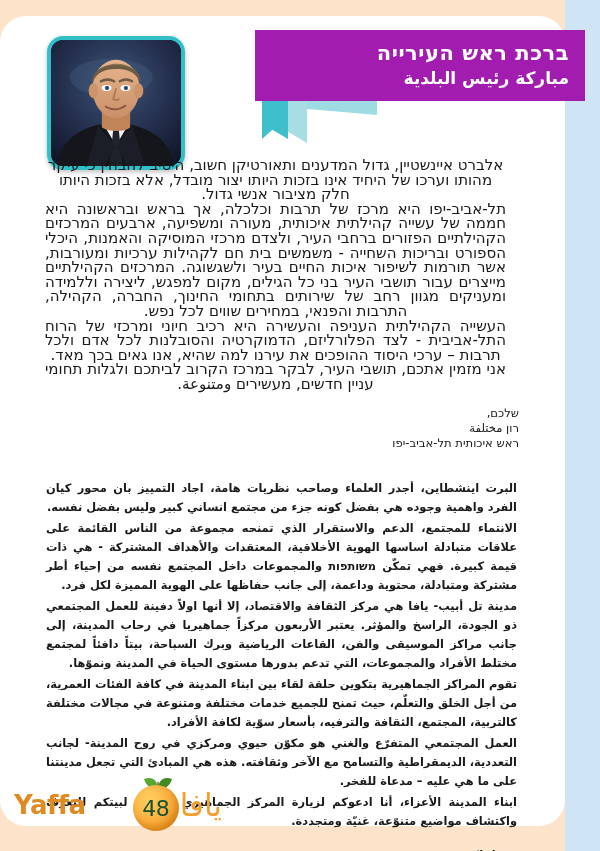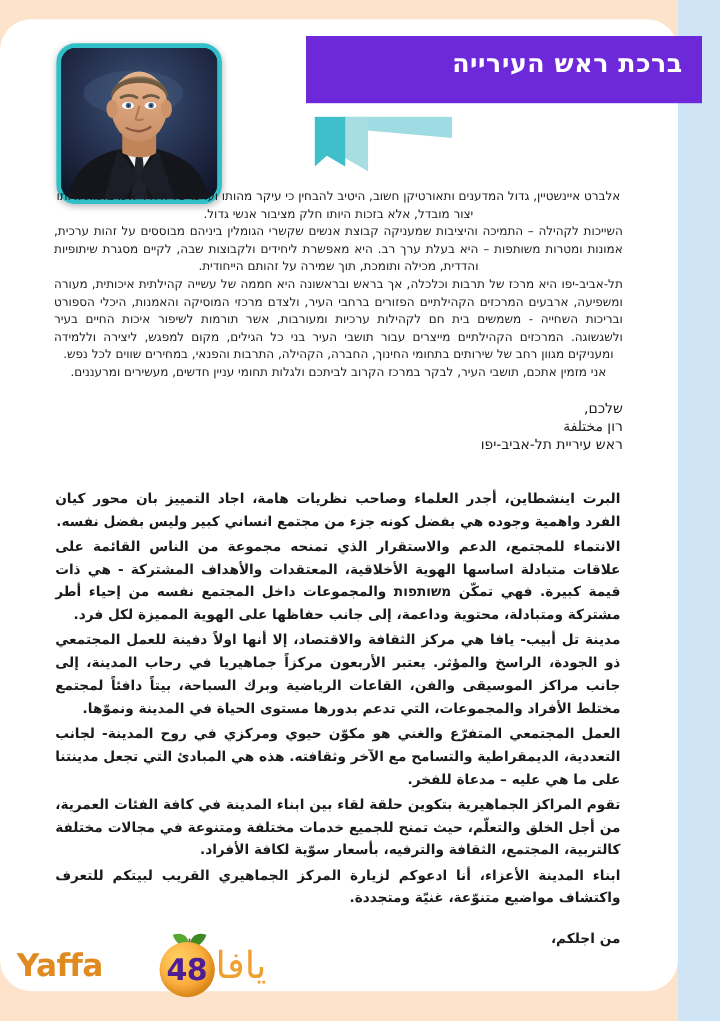--- a/index.html
+++ b/index.html
@@ -70,21 +70,21 @@
   .portrait svg { display:block; width:100%; height:100%; }
 
   .ribbon-wrap {
     position: absolute;
     top: 14px;
     right: -20px;
     width: 330px;
   }
   .ribbon {
     position: relative;
-    background: #6d28d9;
+    background: #a21caf;
     padding: 11px 16px 12px 10px;
     text-align: right;
     color: #ffffff;
     direction: rtl;
     min-height: 56px;
     box-sizing: border-box;
   }
   .ribbon-title-he {
     font-size: 21px;
     font-weight: bold;
@@ -132,23 +132,23 @@
   .content {
     position: absolute;
     top: 158px;
     left: 0;
     width: 565px;
   }
   .he-block {
     direction: rtl;
     text-align: justify;
     text-align-last: center;
-    padding: 0 46px 0 45px;
+    padding: 0 59px 0 45px;
     color: #1a1a1a;
-    font-size: 10px;
+    font-size: 15px;
     line-height: 14.6px;
   }
   .he-block p { margin: 0; }
   .he-first { text-align: center; }
   .he-sign {
     direction: rtl;
     text-align: right;
     padding: 0 46px 0 36px;
     margin-top: 14px;
     font-size: 11.6px;
@@ -207,21 +207,21 @@
     width: 46px; height: 46px;
     border-radius: 50%;
     background: radial-gradient(circle at 34% 30%, #ffcf61 0%, #fbb040 48%, #e89012 100%);
     box-shadow: inset -3px -4px 7px rgba(180,95,0,.45);
   }
   .logo-orange .num {
     position: absolute;
     left: 0; top: 6px;
     width: 52px; height: 46px;
     display: flex; align-items: center; justify-content: center;
-    font-size: 25px; font-weight: bold; color: #4c1d95;
+    font-size: 22px; font-weight: normal; color: #14532d;
     letter-spacing: -.5px;
   }
   .logo-leaf { position: absolute; left: 14px; top: -4px; }
   .logo-yaffa-ar {
     font-size: 31px;
     font-weight: normal;
     color: #f0a030;
     line-height: 1;
     direction: rtl;
     margin-right: 2px;
@@ -289,45 +289,46 @@
     </svg>
   </div>
 
   <div class="tail-light"></div>
   <div class="tail-pale"></div>
   <div class="tail-dark"></div>
 
   <div class="ribbon-wrap">
     <div class="ribbon">
       <div class="ribbon-title-he">ברכת ראש העירייה</div>
+      <div class="ribbon-title-ar">مباركة رئيس البلدية</div>
     </div>
   </div>
 </div>
 
 <div class="content">
 
   <div class="he-block">
     <p class="he-first">אלברט איינשטיין, גדול המדענים ותאורטיקן חשוב, היטיב להבחין כי עיקר מהותו וערכו של היחיד אינו בזכות היותו יצור מובדל, אלא בזכות היותו חלק מציבור אנשי גדול.</p>
-    <p>השייכות לקהילה – התמיכה והיציבות שמעניקה קבוצת אנשים שקשרי הגומלין ביניהם מבוססים על זהות ערכית, אמונות ומטרות משותפות – היא בעלת ערך רב. היא מאפשרת ליחידים ולקבוצות שבה, לקיים מסגרת שיתופיות והדדית, מכילה ותומכת, תוך שמירה על זהותם הייחודית.</p>
     <p>תל-אביב-יפו היא מרכז של תרבות וכלכלה, אך בראש ובראשונה היא חממה של עשייה קהילתית איכותית, מעורה ומשפיעה, ארבעים המרכזים הקהילתיים הפזורים ברחבי העיר, ולצדם מרכזי המוסיקה והאמנות, היכלי הספורט ובריכות השחייה - משמשים בית חם לקהילות ערכיות ומעורבות, אשר תורמות לשיפור איכות החיים בעיר ולשגשוגה. המרכזים הקהילתיים מייצרים עבור תושבי העיר בני כל הגילים, מקום למפגש, ליצירה וללמידה ומעניקים מגוון רחב של שירותים בתחומי החינוך, החברה, הקהילה, התרבות והפנאי, במחירים שווים לכל נפש.</p>
-    <p>אני מזמין אתכם, תושבי העיר, לבקר במרכז הקרוב לביתכם ולגלות תחומי עניין חדשים, מעשירים ומרעננים.</p>
+    <p>העשייה הקהילתית העניפה והעשירה היא רכיב חיוני ומרכזי של הרוח התל-אביבית - לצד הפלורליזם, הדמוקרטיה והסובלנות לכל אדם ולכל תרבות – ערכי היסוד ההופכים את עירנו למה שהיא, אנו גאים בכך מאד.</p>
+    <p>אני מזמין אתכם, תושבי העיר, לבקר במרכז הקרוב לביתכם ולגלות תחומי עניין חדשים, מעשירים ومتنوعة.</p>
   </div>
 
   <div class="he-sign">
     <div>שלכם,</div>
     <div>רון مختلفة</div>
-    <div>ראש עיריית תל-אביב-יפו</div>
+    <div>ראש איכותית תל-אביב-יפו</div>
   </div>
 
   <div class="ar-block" style="margin-top:28px;">
     <p>البرت اينشطاين، أجدر العلماء وصاحب نظريات هامة، اجاد التمييز بان محور كيان الفرد واهمية وجوده هي بفضل كونه جزء من مجتمع انساني كبير وليس بفضل نفسه.</p>
     <p>الانتماء للمجتمع، الدعم والاستقرار الذي تمنحه مجموعة من الناس القائمة على علاقات متبادلة اساسها الهوية الأخلاقية، المعتقدات والأهداف المشتركة - هي ذات قيمة كبيرة. فهي تمكّن משותפות والمجموعات داخل المجتمع نفسه من إحياء أطر مشتركة ومتبادلة، محتوية وداعمة، إلى جانب حفاظها على الهوية المميزة لكل فرد.</p>
     <p>مدينة تل أبيب- يافا هي مركز الثقافة والاقتصاد، إلا أنها اولاً دفينة للعمل المجتمعي ذو الجودة، الراسخ والمؤثر. يعتبر الأربعون مركزاً جماهيريا في رحاب المدينة، إلى جانب مراكز الموسيقى والفن، القاعات الرياضية وبرك السباحة، بيتاً دافئاً لمجتمع مختلط الأفراد والمجموعات، التي تدعم بدورها مستوى الحياة في المدينة ونموّها.</p>
+    <p>تقوم المراكز الجماهيرية بتكوين حلقة لقاء بين ابناء المدينة في كافة الفئات العمرية، من أجل الخلق والتعلّم، حيث تمنح للجميع خدمات مختلفة ومتنوعة في مجالات مختلفة كالتربية، المجتمع، الثقافة والترفيه، بأسعار سوّية لكافة الأفراد.</p>
     <p>العمل المجتمعي المتفرّع والغني هو مكوّن حيوي ومركزي في روح المدينة- لجانب التعددية، الديمقراطية والتسامح مع الآخر وثقافته. هذه هي المبادئ التي تجعل مدينتنا على ما هي عليه – مدعاة للفخر.</p>
-    <p>تقوم المراكز الجماهيرية بتكوين حلقة لقاء بين ابناء المدينة في كافة الفئات العمرية، من أجل الخلق والتعلّم، حيث تمنح للجميع خدمات مختلفة ومتنوعة في مجالات مختلفة كالتربية، المجتمع، الثقافة والترفيه، بأسعار سوّية لكافة الأفراد.</p>
     <p>ابناء المدينة الأعزاء، أنا ادعوكم لزيارة المركز الجماهيري القريب لبيتكم للتعرف واكتشاف مواضيع متنوّعة، غنيّة ومتجددة.</p>
   </div>
 
   <div class="ar-sign">
     <div>من اجلكم،</div>
 
   </div>
 </div>
 
 <div class="logo">

